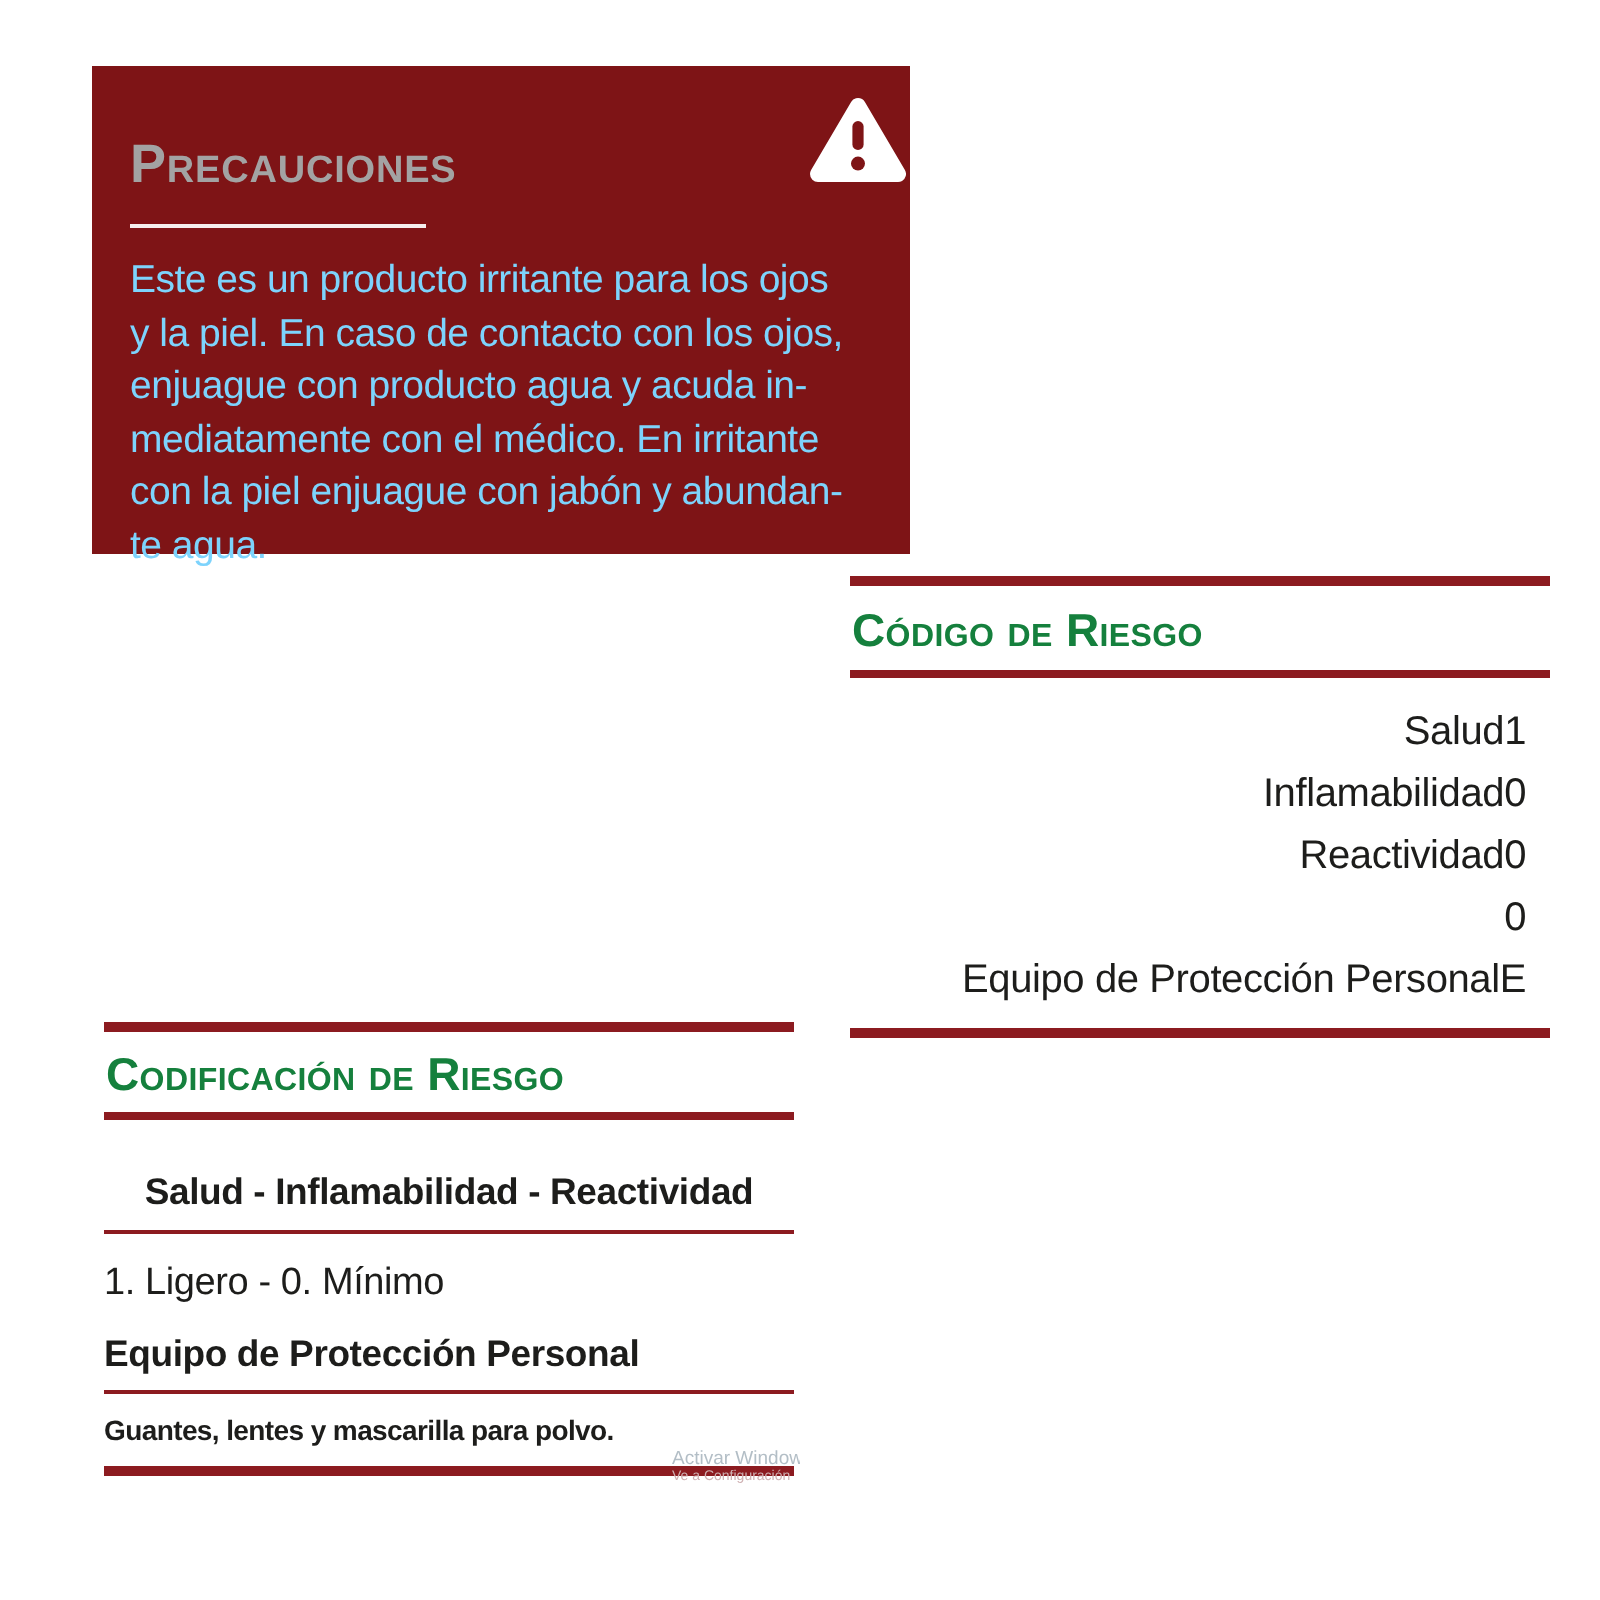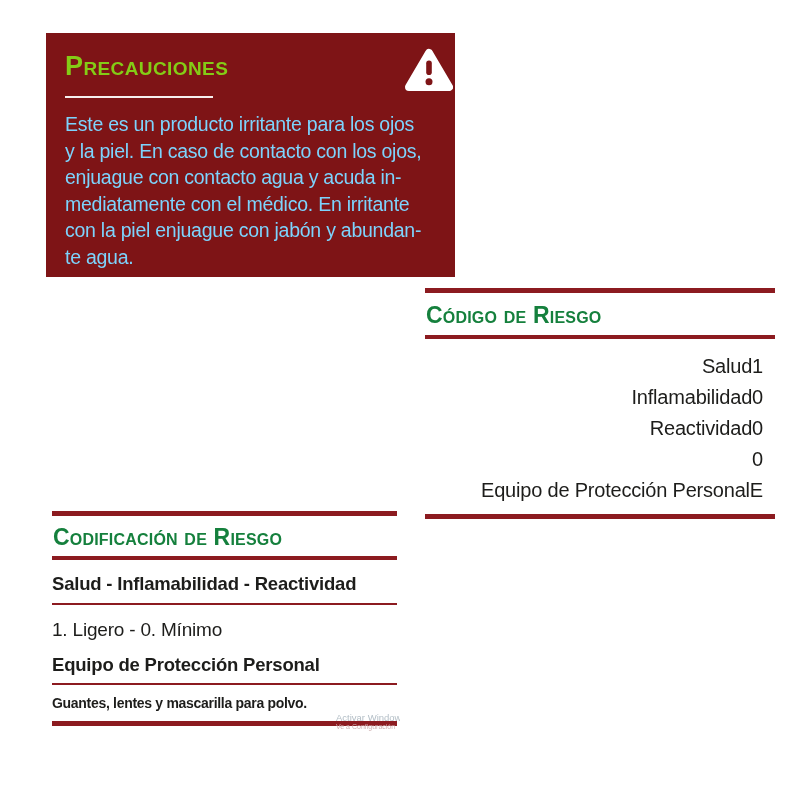--- a/index.html
+++ b/index.html
@@ -11,21 +11,21 @@
   html,body{width:800px;height:800px;background:#ffffff;overflow:hidden;}
   body{font-family:"Liberation Sans", sans-serif;color:var(--ink);position:relative;}
 
   
   .precautions-box{
     position:absolute;left:46px;top:33px;width:409px;height:244px;
     background:var(--box-red);color:#fff;padding:20px 14px 0 19px;
   }
   .prec-title{
     font-variant:small-caps;font-variant-caps:small-caps;
-    font-weight:bold;font-size:27px;line-height:1;letter-spacing:0.4px;color:#84cc16;
+    font-weight:bold;font-size:27px;line-height:1;letter-spacing:0.4px;color:#a3a3a3;margin-top:16px;
   }
   .warning-icon{position:absolute;top:14px;right:2px;width:48px;height:46px;display:block;}
   .title-underline{width:148px;height:2px;background:#f6efee;margin-top:16px;}
   .prec-body{margin-top:13px;font-size:19.5px;line-height:26.5px;letter-spacing:-0.25px;color:#7dd3fc;}
   .prec-body div{white-space:nowrap;}
 
   
   .rule{background:var(--rule-red);width:100%;}
   .rule.thick{height:5px;}
   .rule.med{height:4px;}
@@ -40,21 +40,21 @@
   .risk-code{position:absolute;left:425px;top:288px;width:350px;}
   .risk-code .panel-title{margin:9px 0 7px 1px;}
   .risk-table{margin-top:12px;margin-bottom:8px;}
   .risk-row{display:flex;justify-content:flex-end;font-size:20px;line-height:31px;letter-spacing:-0.2px;}
   .risk-row .val{padding-right:12px;}
 
   
   .risk-coding{position:absolute;left:52px;top:511px;width:345px;}
   .risk-coding .panel-title{margin:8px 0 6px 1px;}
   .sub-heading{font-size:18.5px;font-weight:bold;line-height:22px;letter-spacing:-0.2px;white-space:nowrap;}
-  .sub-heading.first{margin-top:13px;margin-bottom:8px;}
+  .sub-heading.first{margin-top:25px;margin-bottom:8px;text-align:center;}
   .sub-heading.second{margin-top:11px;margin-bottom:7px;}
   .scale-lines{margin-top:12px;margin-bottom:0;font-size:19px;line-height:26px;letter-spacing:-0.2px;}
   .scale-lines div{white-space:nowrap;}
   .ppe-text{margin-top:6px;margin-bottom:6px;font-size:14px;line-height:24px;letter-spacing:-0.3px;white-space:nowrap;font-weight:bold;}
 
   
   .watermark{position:absolute;right:-3px;bottom:-5px;width:64px;overflow:hidden;z-index:2;}
   .wm1{font-size:9.5px;line-height:11px;color:#b3bec6;white-space:nowrap;}
   .wm2{font-size:7px;line-height:8px;color:#cfb0b2;white-space:nowrap;}
 </style>
@@ -69,21 +69,21 @@
       <svg width="48" height="46" viewBox="0 0 48 46" xmlns="http://www.w3.org/2000/svg">
         <path d="M24 6 L44 40 L4 40 Z" fill="#ffffff" stroke="#ffffff" stroke-width="8" stroke-linejoin="round"></path>
         <rect x="21.2" y="13.5" width="5.6" height="14.5" rx="2.8" fill="#7E1416"></rect>
         <circle cx="24" cy="34.8" r="3.5" fill="#7E1416"></circle>
       </svg>
     </span>
     <div class="title-underline"></div>
     <div class="prec-body">
       <div>Este es un producto irritante para los ojos</div>
       <div>y la piel. En caso de contacto con los ojos,</div>
-      <div>enjuague con contacto agua y acuda in-</div>
+      <div>enjuague con producto agua y acuda in-</div>
       <div>mediatamente con el médico. En irritante</div>
       <div>con la piel enjuague con jabón y abundan-</div>
       <div>te agua.</div>
     </div>
   </section>
 
   <section class="risk-code">
     <div class="rule thick"></div>
     <h2 class="panel-title">Código de Riesgo</h2>
     <div class="rule med"></div>

